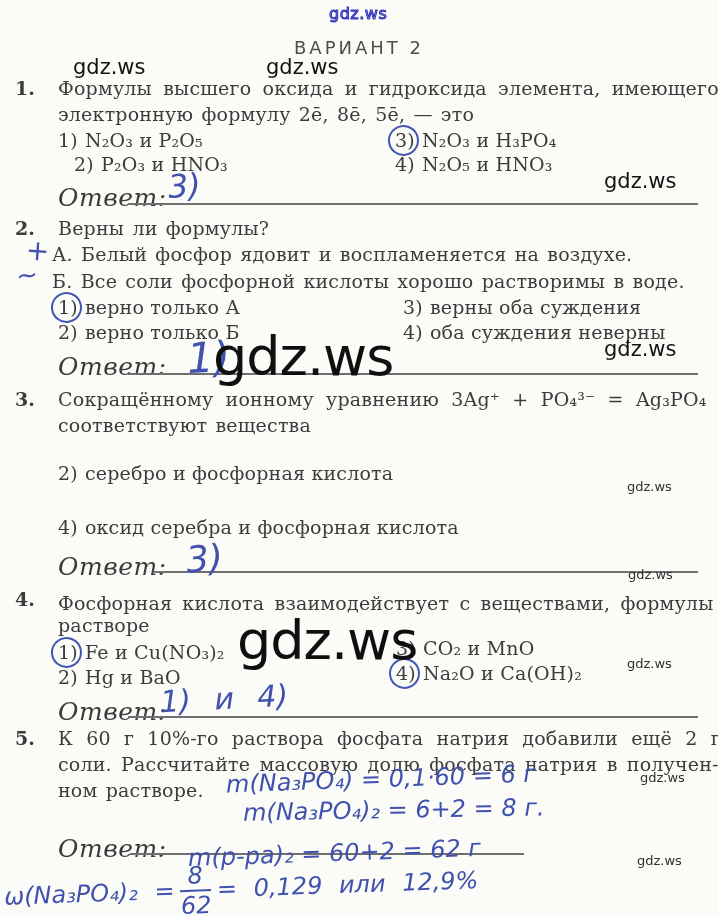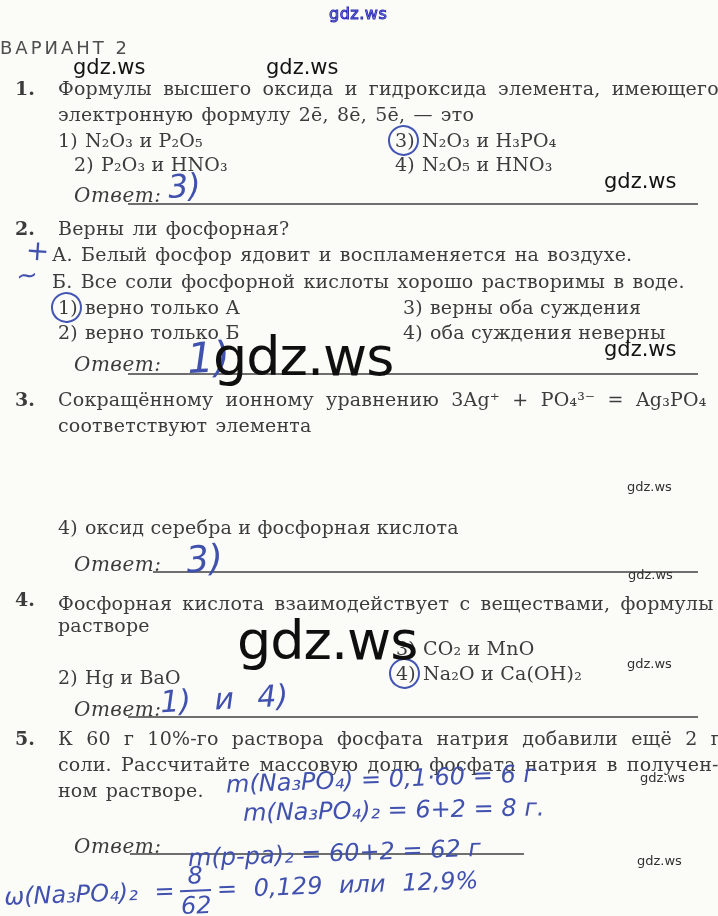--- a/index.html
+++ b/index.html
@@ -3,33 +3,33 @@
 <meta charset="utf-8">
 <style>
   html,body { margin:0; padding:0; background:#e8e8e4; }
   .page {
     position:relative; width:718px; height:916px; margin:0 auto;
     background:#fbfbf8; overflow:hidden;
     font-family:"DejaVu Serif","Liberation Serif",serif;
     color:#3c3c3c;
   }
   .title {
-    position:absolute; left:0; top:37px; width:718px; text-align:left;
+    position:absolute; left:0; top:37px; width:718px; text-align:center;
     font-family:"DejaVu Sans","Liberation Sans",sans-serif;
     font-size:18px; letter-spacing:3px; color:#4e4e4e;
   }
   .qnum { position:absolute; left:15px; font-size:19px; font-weight:bold; white-space:nowrap; }
   .line { position:absolute; left:58px; font-size:19px; white-space:nowrap; letter-spacing:0.2px; word-spacing:2px; }
   .opt  { position:absolute; font-size:19px; white-space:nowrap; letter-spacing:0.2px; }
   .onum { display:inline-block; position:relative; margin-right:7px; }
   .onum.circled::before {
     content:""; position:absolute; left:-7px; top:-4px; right:-4px; bottom:-5px;
     border:2px solid #4456b4; border-radius:50%; transform:rotate(-8deg);
   }
-  .otvet { position:absolute; font-style:italic; font-size:20px; letter-spacing:0.5px; white-space:nowrap;margin-left:16px; }
+  .otvet { position:absolute; font-style:italic; font-size:25px; letter-spacing:0.5px; white-space:nowrap; }
   .aline { position:absolute; height:1.5px; background:#6f6f6f; }
   .hw {
     position:absolute; color:#4051ae;
     font-family:"DejaVu Sans","Liberation Sans",sans-serif;
     font-style:italic; white-space:nowrap;
   }
   .wm { position:absolute; font-family:"DejaVu Sans","Liberation Sans",sans-serif; font-weight:normal; white-space:nowrap; }
   .wm-blue { font-size:16px; color:#9c9ce0; -webkit-text-stroke:1px #2f2fb8; letter-spacing:0.5px; }
   .wm-md  { font-size:21px; color:#131313; }
   .wm-big { font-size:54px; color:#0f0f0f; letter-spacing:-1px; line-height:1; }
@@ -64,21 +64,21 @@
   <div class="opt" style="left:395px;top:153px">
     <span class="onum">4)</span><span class="otext">N₂O₅ и HNO₃</span>
   </div>
 
   <div class="otvet" style="left:58px;top:183px">Ответ:</div>
   <div class="aline" style="left:128px;top:203px;width:570px"></div>
   <div class="hw" style="left:168px;top:167px;font-size:32px;transform:rotate(-4deg)">3)</div>
   <div class="wm wm-md" style="left:604px;top:169px">gdz.ws</div>
 
   <div class="qnum" style="top:217px">2.</div>
-  <div class="line" style="top:217px">Верны ли фосфорная?</div>
+  <div class="line" style="top:217px">Верны ли формулы?</div>
 
   <div class="hw" style="left:26px;top:234px;font-size:28px;transform:rotate(4deg)">+</div>
   <div class="line" style="left:52px;top:243px">А. Белый фосфор ядовит и воспламеняется на воздухе.</div>
   <div class="hw" style="left:16px;top:260px;font-size:26px;transform:rotate(-6deg)">∼</div>
   <div class="line" style="left:52px;top:270px">Б. Все соли фосфорной кислоты хорошо растворимы в воде.</div>
 
   <div class="opt" style="left:58px;top:296px">
     <span class="onum circled">1)</span><span class="otext">верно только А</span>
   </div>
   <div class="opt" style="left:403px;top:296px">
@@ -92,36 +92,42 @@
   </div>
 
   <div class="otvet" style="left:58px;top:352px">Ответ:</div>
   <div class="aline" style="left:128px;top:373px;width:570px"></div>
   <div class="hw" style="left:187px;top:333px;font-size:42px;transform:rotate(-3deg)">1)</div>
   <div class="wm wm-big" style="left:213px;top:330px">gdz.ws</div>
   <div class="wm wm-md" style="left:604px;top:337px">gdz.ws</div>
 
   <div class="qnum" style="top:388px">3.</div>
   <div class="line" style="top:388px;word-spacing:6px">Сокращённому ионному уравнению 3Ag⁺ + PO₄³⁻ = Ag₃PO₄</div>
-  <div class="line" style="top:414px">соответствуют элемента</div>
+  <div class="line" style="top:414px">соответствуют вещества</div>
 
+  <div class="opt" style="left:58px;top:462px">
+    <span class="onum">2)</span><span class="otext">серебро и фосфорная кислота</span>
+  </div>
   <div class="opt" style="left:58px;top:516px">
     <span class="onum">4)</span><span class="otext">оксид серебра и фосфорная кислота</span>
   </div>
   <div class="wm wm-sm" style="left:627px;top:479px">gdz.ws</div>
 
   <div class="otvet" style="left:58px;top:552px">Ответ:</div>
   <div class="aline" style="left:153px;top:571px;width:545px"></div>
   <div class="hw" style="left:186px;top:538px;font-size:36px;transform:rotate(-5deg)">3)</div>
   <div class="wm wm-sm" style="left:628px;top:567px">gdz.ws</div>
 
   <div class="qnum" style="top:588px">4.</div>
   <div class="line" style="top:592px;word-spacing:4px">Фосфорная кислота взаимодействует с веществами, формулы</div>
   <div class="line" style="top:614px">растворе</div>
 
+  <div class="opt" style="left:58px;top:641px">
+    <span class="onum circled">1)</span><span class="otext">Fe и Cu(NO₃)₂</span>
+  </div>
   <div class="opt" style="left:396px;top:637px">
     <span class="onum">3)</span><span class="otext">CO₂ и MnO</span>
   </div>
   <div class="opt" style="left:58px;top:666px">
     <span class="onum">2)</span><span class="otext">Hg и BaO</span>
   </div>
   <div class="opt" style="left:396px;top:662px">
     <span class="onum circled">4)</span><span class="otext">Na₂O и Ca(OH)₂</span>
   </div>
   <div class="wm wm-big" style="left:237px;top:614px">gdz.ws</div>

